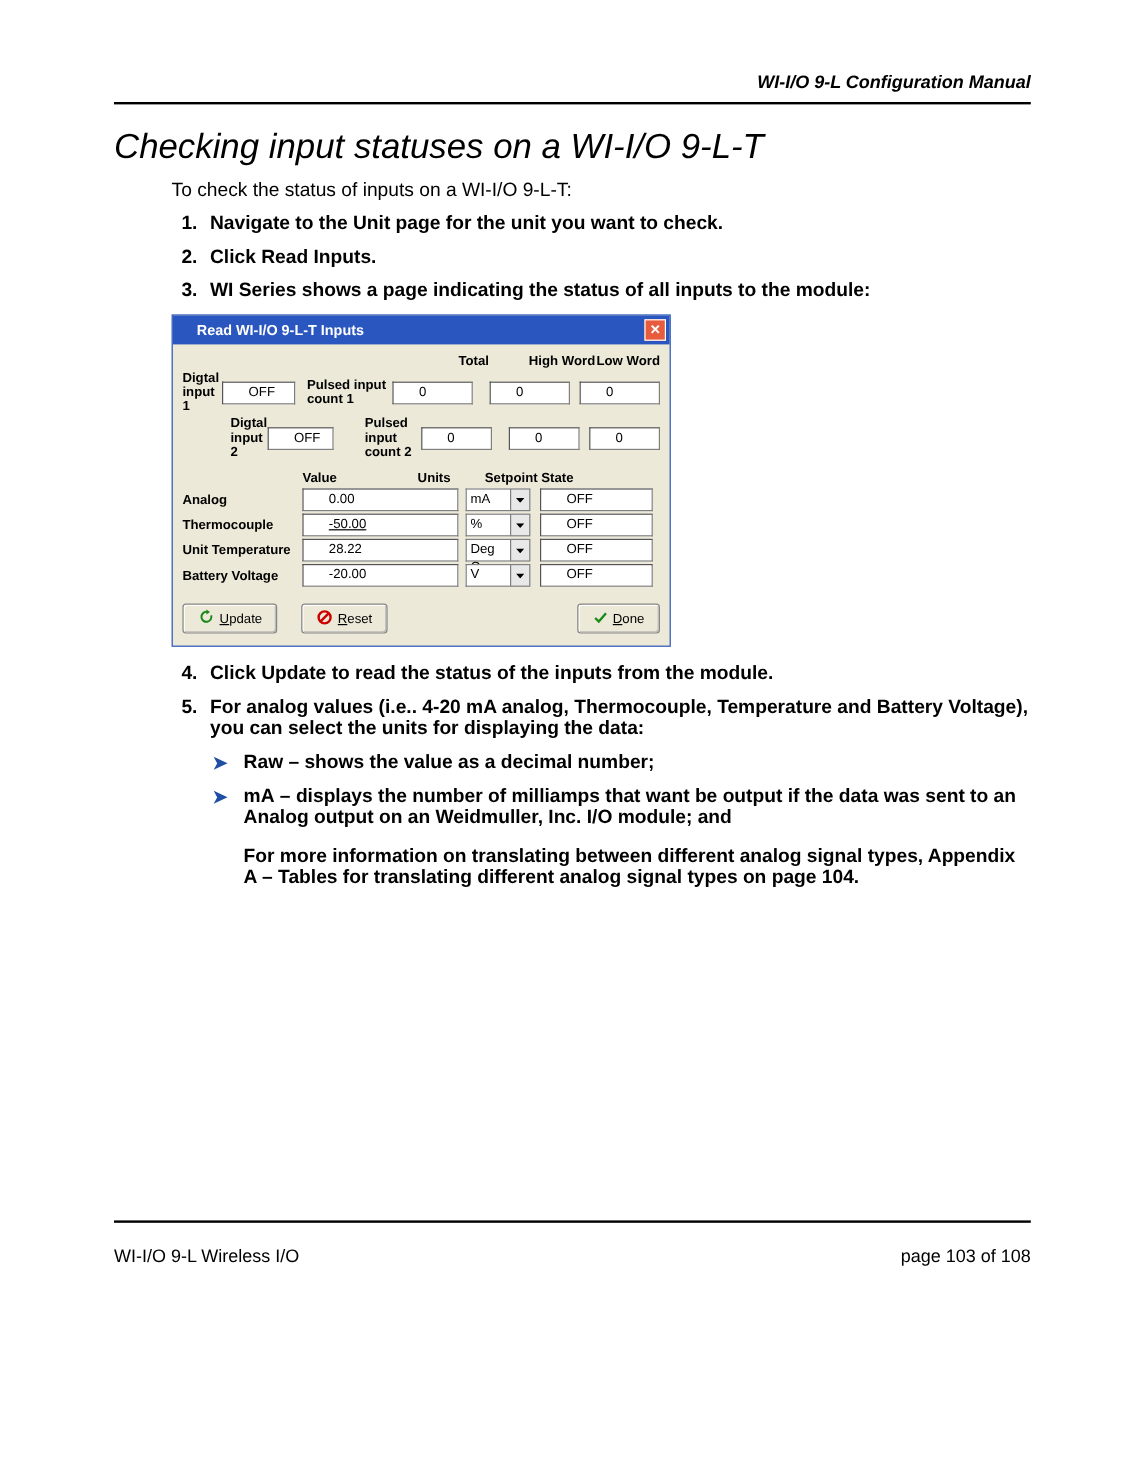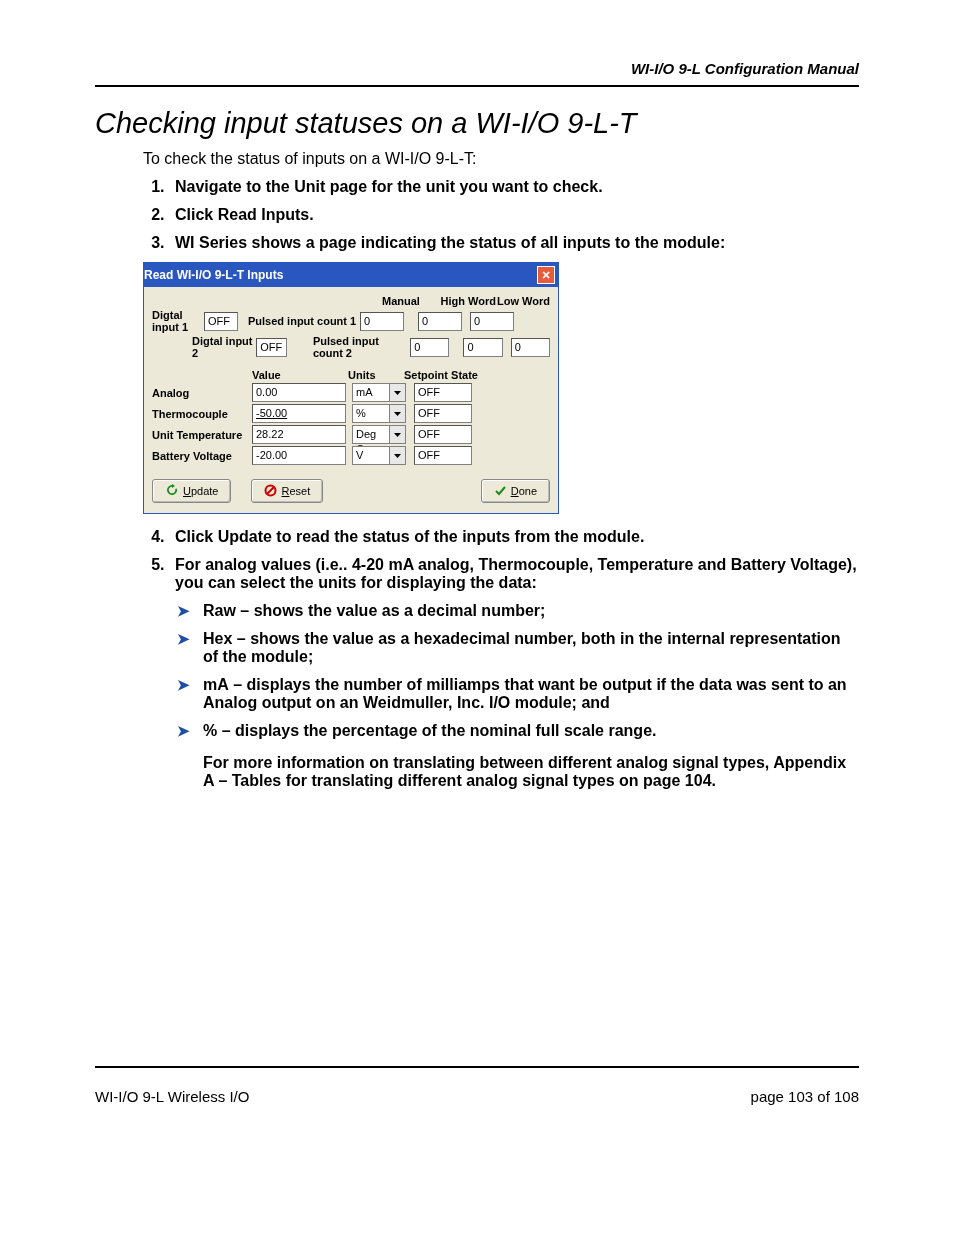--- a/index.html
+++ b/index.html
@@ -58,21 +58,21 @@
     font-size: 11px;
     font-family: Tahoma, Arial, sans-serif;
   }
   .dlg-title {
     background: #2a56bf;
     color: #fff;
     font-weight: bold;
     display: flex;
     align-items: center;
     justify-content: space-between;
-    padding: 3px 3px 3px 0;
+    padding: 3px 3px 3px 20px;
     font-size: 12px;
   }
   .close-btn {
     width: 16px;
     height: 16px;
     background: #e85c3e;
     border: 1px solid #fff;
     display: flex;
     align-items: center;
     justify-content: center;
@@ -90,21 +90,21 @@
     margin: 2px 0;
   }
   .lbl {
     font-weight: bold;
   }
   .inset-field {
     background: #fff;
     border: 1px solid #808080;
     border-top-color: #555;
     border-left-color: #555;
-    padding: 1px 3px;
+    padding: 1px 21px;
     height: 15px;
     line-height: 15px;
     overflow: hidden;
   }
   .select {
     display: flex;
     align-items: stretch;
     height: 19px;
   }
   .select .sval {
@@ -199,21 +199,21 @@
       <div class="dlg-title">
         <span>Read WI-I/O 9-L-T Inputs</span>
         <span class="close-btn">
           <span>✕</span>
         </span>
       </div>
       <div class="dlg-body">
 
         <div class="head-row">
           <div style="width:230px;"></div>
-          <div style="width:50px;">Manual</div>
+          <div style="width:50px;">Total</div>
           <div style="width:64px;text-align:right;">High Word</div>
           <div style="width:54px;text-align:right;">Low Word</div>
         </div>
 
         <div class="row">
           <div class="lbl" style="width:52px;">Digtal input 1</div>
           <div class="inset-field" style="width:26px;">OFF</div>
           <div class="lbl" style="width:112px;margin-left:10px;">Pulsed input count 1</div>
           <div class="inset-field" style="width:36px;">0</div>
           <div class="inset-field" style="width:36px;margin-left:14px;">0</div>
@@ -325,23 +325,21 @@
 
   <div class="body-indent">
     <ol class="steps" start="4">
       <li>
         <span>Click </span><b>Update</b><span> to read the status of the inputs from the module.</span>
       </li>
       <li>
         <span>For analog values (i.e.. 4-20 mA analog, Thermocouple, Temperature and Battery Voltage), you can select the units for displaying the data:</span>
         <ul class="bullets">
           <li><b>Raw</b><span> – shows the value as a decimal number;</span></li>
-          <li><b>Hex</b><span> – shows the value as a hexadecimal number, both in the internal representation of the module;</span></li>
           <li><b>mA</b><span> – displays the number of milliamps that want be output if the data was sent to an Analog output on an Weidmuller, Inc. I/O module; and</span></li>
-          <li><b>%</b><span> – displays the percentage of the nominal full scale range.</span></li>
         </ul>
         <p style="margin-left:28px;margin-top:14px;">For more information on translating between different analog signal types, Appendix A – Tables for translating different analog signal types on page 104.</p>
       </li>
     </ol>
   </div>
 
   <div class="spacer"></div>
 
   <hr class="thick">
   <div class="footer">

